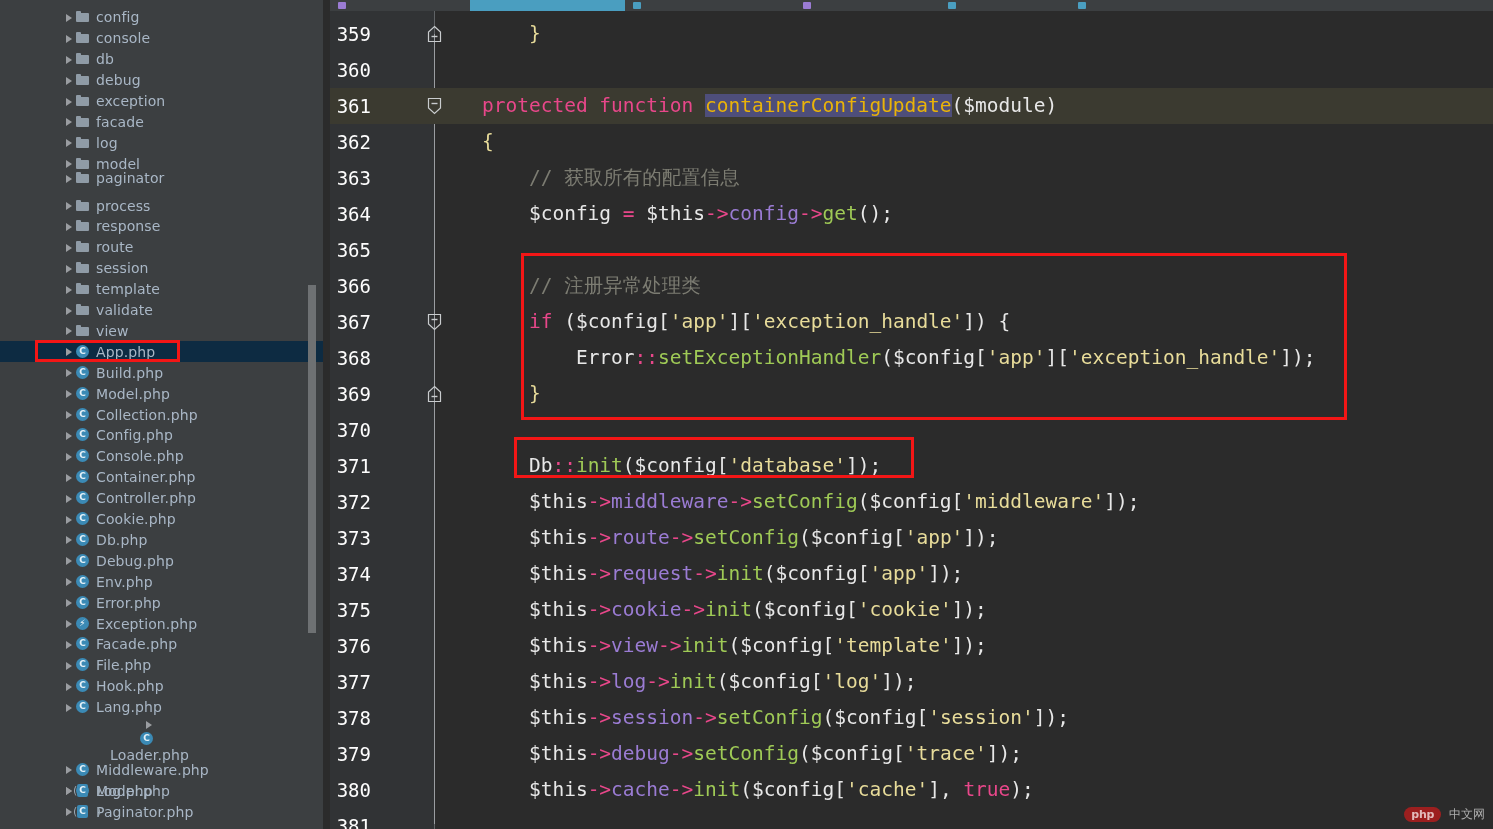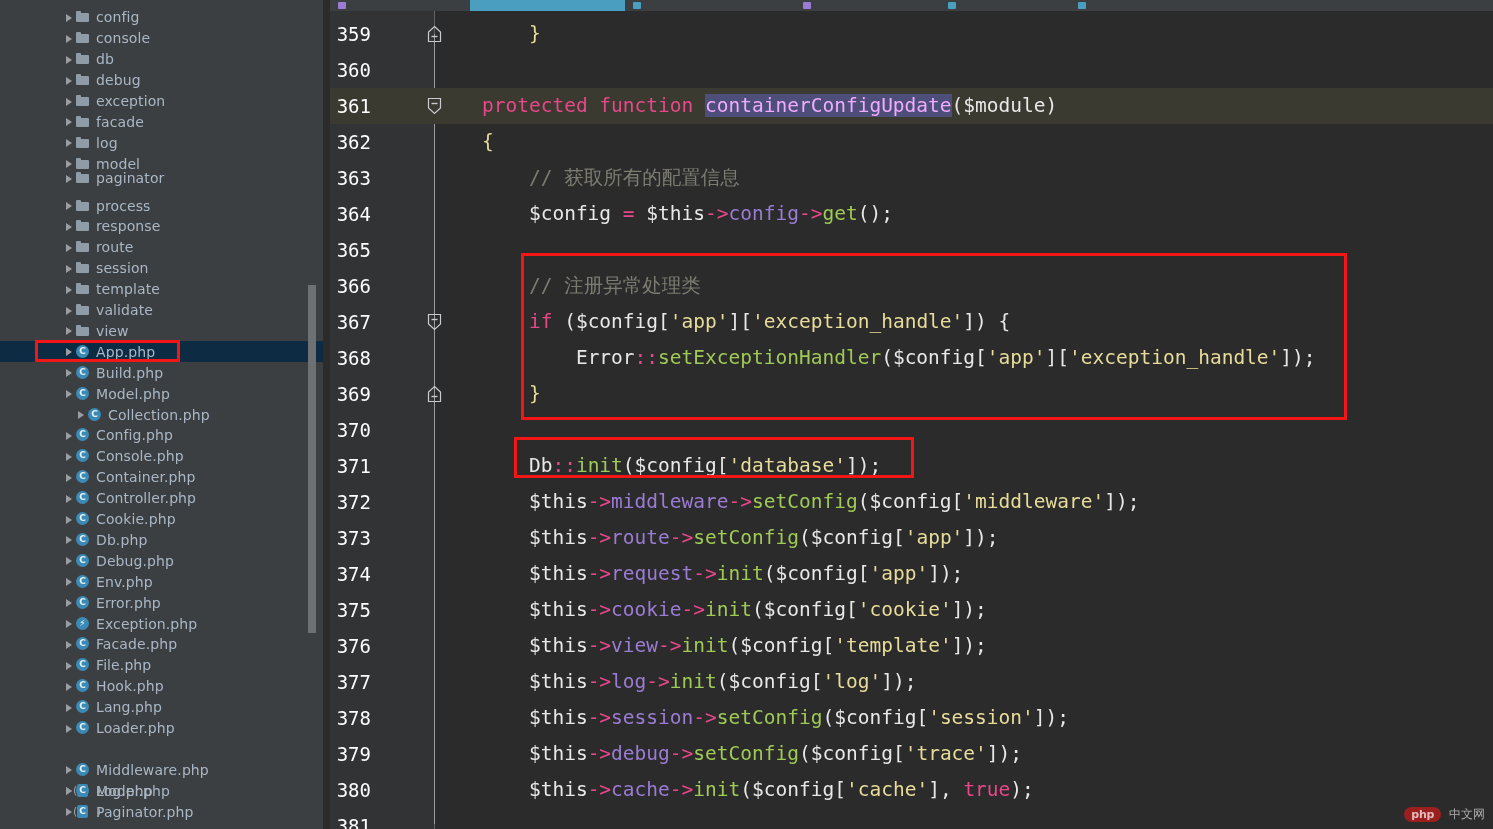--- a/index.html
+++ b/index.html
@@ -260,21 +260,21 @@
   
   .t-kw      { color: #e8478a; }
   .t-fn      { color: #9fca56; }
   .t-str     { color: #e8dc9a; }
   .t-cmt     { color: #7c7c72; }
   .t-var     { color: #e8e8e8; }
   .t-prop    { color: #9b7cd4; }
   .t-arrow   { color: #e8478a; }
   .t-plain   { color: #e8e8e8; }
   .t-punc    { color: #e8e8e8; }
-  .t-ident-hl{ color: #f0abfc; background: #4e4e7a; }
+  .t-ident-hl{ color: #eab308; background: #4e4e7a; }
   .t-class   { color: #e8e8e8; }
   .t-colons  { color: #e8478a; }
   .t-bool    { color: #e8478a; }
   .t-brace   { color: #e8dc9a; }
 
   .redbox {
     position: absolute;
     border: 3px solid #f31616;
     box-sizing: border-box;
     pointer-events: none;
@@ -424,21 +424,21 @@
           <span class="tw-arrow"></span>
           <span class="ic ic-class"></span>
           <span class="tree-label">Build.php</span>
         </div>
         <div class="tree-row" style="position: absolute; left: 0px; top: 383.2px; width: 323px;">
           <span style="display: inline-block; width: 60px; flex: 0 0 auto;"></span>
           <span class="tw-arrow"></span>
           <span class="ic ic-class"></span>
           <span class="tree-label">Model.php</span>
         </div>
-        <div class="tree-row" style="position: absolute; left: 12px; top: 404.1px; width: 323px;">
+        <div class="tree-row" style="position: absolute; left: 0px; top: 404.1px; width: 323px;">
           <span style="display: inline-block; width: 60px; flex: 0 0 auto;"></span>
           <span class="tw-arrow"></span>
           <span class="ic ic-class"></span>
           <span class="tree-label">Collection.php</span>
         </div>
         <div class="tree-row" style="position: absolute; left: 0px; top: 425px; width: 323px;">
           <span style="display: inline-block; width: 60px; flex: 0 0 auto;"></span>
           <span class="tw-arrow"></span>
           <span class="ic ic-class"></span>
           <span class="tree-label">Config.php</span>
@@ -514,21 +514,21 @@
           <span class="tw-arrow"></span>
           <span class="ic ic-class"></span>
           <span class="tree-label">Hook.php</span>
         </div>
         <div class="tree-row" style="position: absolute; left: 0px; top: 696.7px; width: 323px;">
           <span style="display: inline-block; width: 60px; flex: 0 0 auto;"></span>
           <span class="tw-arrow"></span>
           <span class="ic ic-class"></span>
           <span class="tree-label">Lang.php</span>
         </div>
-        <div class="tree-row" style="position: absolute; left: 0px; top: 717.6px; width: 294px;">
+        <div class="tree-row" style="position: absolute; left: 0px; top: 717.6px; width: 294px; flex-direction: column;">
           <span style="display: inline-block; width: 60px; flex: 0 0 auto;"></span>
           <span class="tw-arrow"></span>
           <span class="ic ic-class"></span>
           <span class="tree-label">Loader.php</span>
         </div>
         <div class="tree-row" style="position: absolute; left: 0px; top: 738.5px; width: 323px; margin-top: 42px;">
           <span style="display: inline-block; width: 60px; flex: 0 0 auto;"></span>
           <span class="tw-arrow"></span>
           <span class="ic ic-class"></span>
           <span class="tree-label">Log.php</span>

